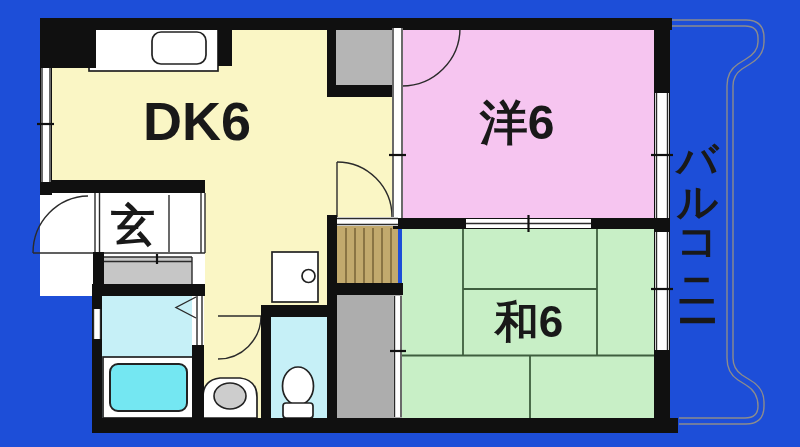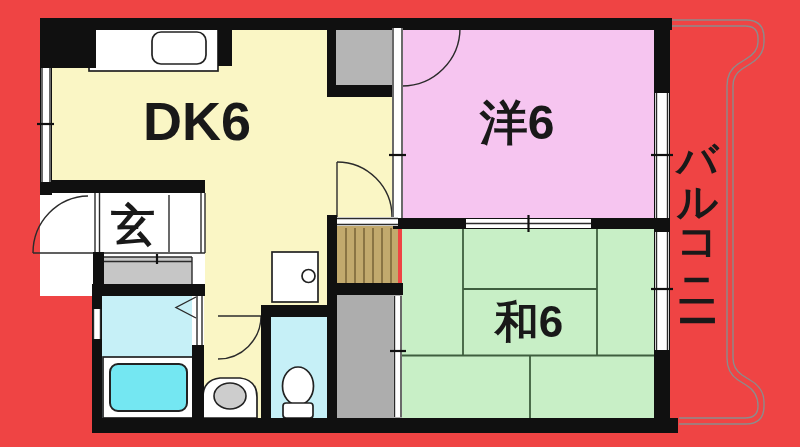--- a/index.html
+++ b/index.html
@@ -1,16 +1,16 @@
 <!DOCTYPE html>
 <html style="--wall: #101010; --water-room: #C6F0F7; --bathtub: #74E7F2; --closet-gray: #B5B5B5; --closet-lower-gray: #ADADAD; --closet-tan: #C2A96D; --closet-tan-stripe: #8A7444; --shoe-cabinet: #C6C6C6; --basin: #CDCDCD; --tatami-line: #3E5E3E; --balcony-line: #8C8C8C; --label-text: #191919;"><head>
 <meta charset="utf-8">
 <style>
   html,body{margin:0;padding:0;background:#fff;}
-  .stage{position:relative;width:800px;height:447px;background:#ef4444;overflow:hidden;
+  .stage{position:relative;width:800px;height:447px;background:#1d4ed8;overflow:hidden;
          font-family:"Liberation Sans",sans-serif;}
   .wall{fill:var(--wall,#101010);}
   .thin{stroke:#2b2b2b;stroke-width:1.4;fill:none;}
   .fixture{fill:#ffffff;stroke:#222;stroke-width:1.7;}
   .tick{stroke:#101010;stroke-width:2.2;fill:none;}
   .tatami{stroke:var(--tatami-line,#3E5E3E);stroke-width:1.8;fill:none;}
   .balc{fill:none;stroke:var(--balcony-line,#8C8C8C);stroke-width:1.4;}
   .lbl{font-family:"Liberation Sans",sans-serif;font-weight:700;fill:var(--label-text,#191919);}
 </style>
 </head>

